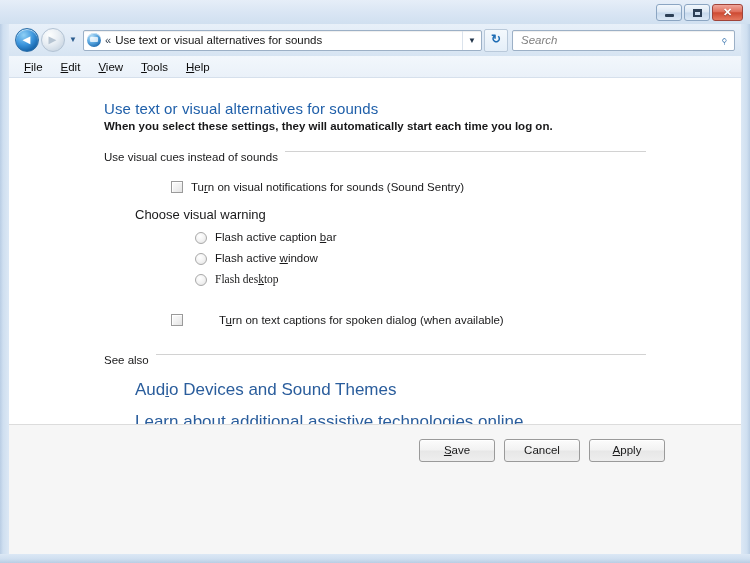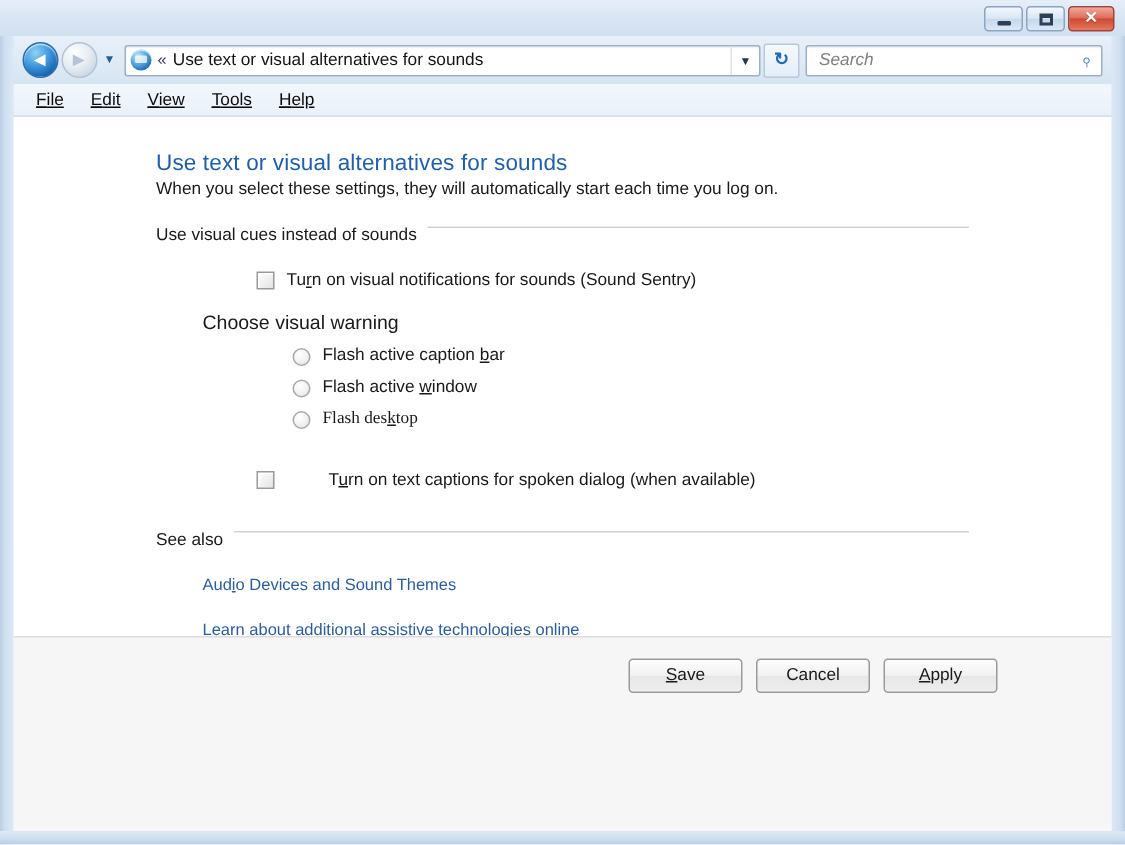--- a/index.html
+++ b/index.html
@@ -208,21 +208,21 @@
     border-radius: 2px;
     background: linear-gradient(180deg, #f4f9fd 0%, #e4eef8 100%);
     color: #1d6cb4;
     font-size: 12px;
     line-height: 19px;
     text-align: center;
     font-weight: bold;
   }
   .searchbox {
     flex: none;
-    width: 198px;
+    width: 223px;
     height: 21px;
     margin-left: 4px;
     background: #ffffff;
     border: 1px solid #9cb0c6;
     border-radius: 2px;
     display: flex;
     align-items: center;
     box-sizing: border-box;
     box-shadow: inset 0 1px 1px rgba(0,0,0,.07);
   }
@@ -259,21 +259,20 @@
     align-items: center;
     padding-left: 6px;
     box-sizing: border-box;
     border-bottom: 1px solid #d6e0ec;
   }
   .menu-item {
     font-size: 11.5px;
     color: #0c0c0c;
     padding: 2px 9px;
     line-height: 14px;
-    text-decoration: underline;
   }
   .menu-item u { text-decoration: underline; }
 
   
   .content {
     position: absolute;
     left: 9px; top: 78px;
     width: 732px;
     height: 476px;
     background: #ffffff;
@@ -290,20 +289,21 @@
     font-size: 15px;
     color: #1f5fa9;
     margin: 0 0 3px 0;
     font-weight: normal;
     letter-spacing: .1px;
   }
   .page-sub {
     font-size: 11.5px;
     color: #19191a;
     margin: 0 0 19px 0;
+    font-weight: bold;
   }
 
   .group-header {
     display: flex;
     width: 542px;
     margin-bottom: 17px;
   }
   .group-header .ghl {
     font-size: 11.5px;
     color: #19191a;
@@ -366,21 +366,21 @@
   .opt-label u { text-decoration: underline; }
 
   .sub-header {
     font-size: 13px;
     color: #19191a;
     margin: 0 4px 8px 31px;
   }
 
   .link-row { margin-left: 31px; margin-bottom: 12px; }
   .link {
-    font-size: 11px;
+    font-size: 17px;
     color: #2a5d9c;
     text-decoration: none;
   }
   .link u { text-decoration: underline; }
   .link.underlined { text-decoration: underline; }
 
   .spacer-seealso { height: 11px; }
 
   
   .footer {

